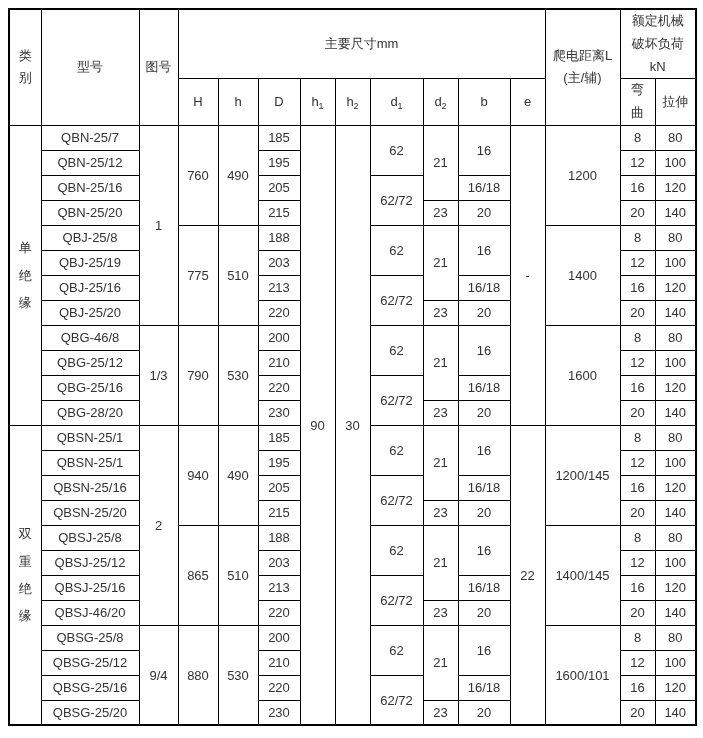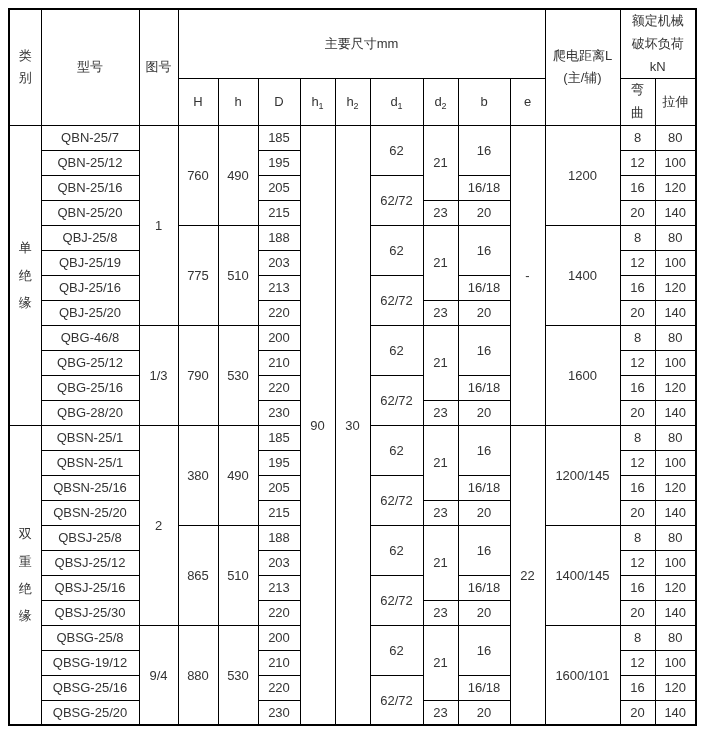--- a/index.html
+++ b/index.html
@@ -190,21 +190,21 @@
       <td>140</td>
     </tr>
 
     <tr>
       <td rowspan="12" class="vert">双
 重
 绝
 缘</td>
       <td class="model">QBSN-25/1</td>
       <td rowspan="8">2</td>
-      <td rowspan="4">380</td>
+      <td rowspan="4">940</td>
       <td rowspan="4">490</td>
       <td>185</td>
       <td rowspan="2">62</td>
       <td rowspan="3">21</td>
       <td rowspan="2">16</td>
       <td rowspan="12">22</td>
       <td rowspan="4">1200/145</td>
       <td>8</td>
       <td>80</td>
     </tr>
@@ -251,21 +251,21 @@
     </tr>
     <tr>
       <td class="model">QBSJ-25/16</td>
       <td>213</td>
       <td rowspan="2">62/72</td>
       <td>16/18</td>
       <td>16</td>
       <td>120</td>
     </tr>
     <tr>
-      <td class="model">QBSJ-25/30</td>
+      <td class="model">QBSJ-46/20</td>
       <td>220</td>
       <td>23</td>
       <td>20</td>
       <td>20</td>
       <td>140</td>
     </tr>
 
     <tr>
       <td class="model">QBSG-25/8</td>
       <td rowspan="4">9/4</td>
@@ -273,21 +273,21 @@
       <td rowspan="4">530</td>
       <td>200</td>
       <td rowspan="2">62</td>
       <td rowspan="3">21</td>
       <td rowspan="2">16</td>
       <td rowspan="4">1600/101</td>
       <td>8</td>
       <td>80</td>
     </tr>
     <tr>
-      <td class="model">QBSG-19/12</td>
+      <td class="model">QBSG-25/12</td>
       <td>210</td>
       <td>12</td>
       <td>100</td>
     </tr>
     <tr>
       <td class="model">QBSG-25/16</td>
       <td>220</td>
       <td rowspan="2">62/72</td>
       <td>16/18</td>
       <td>16</td>

